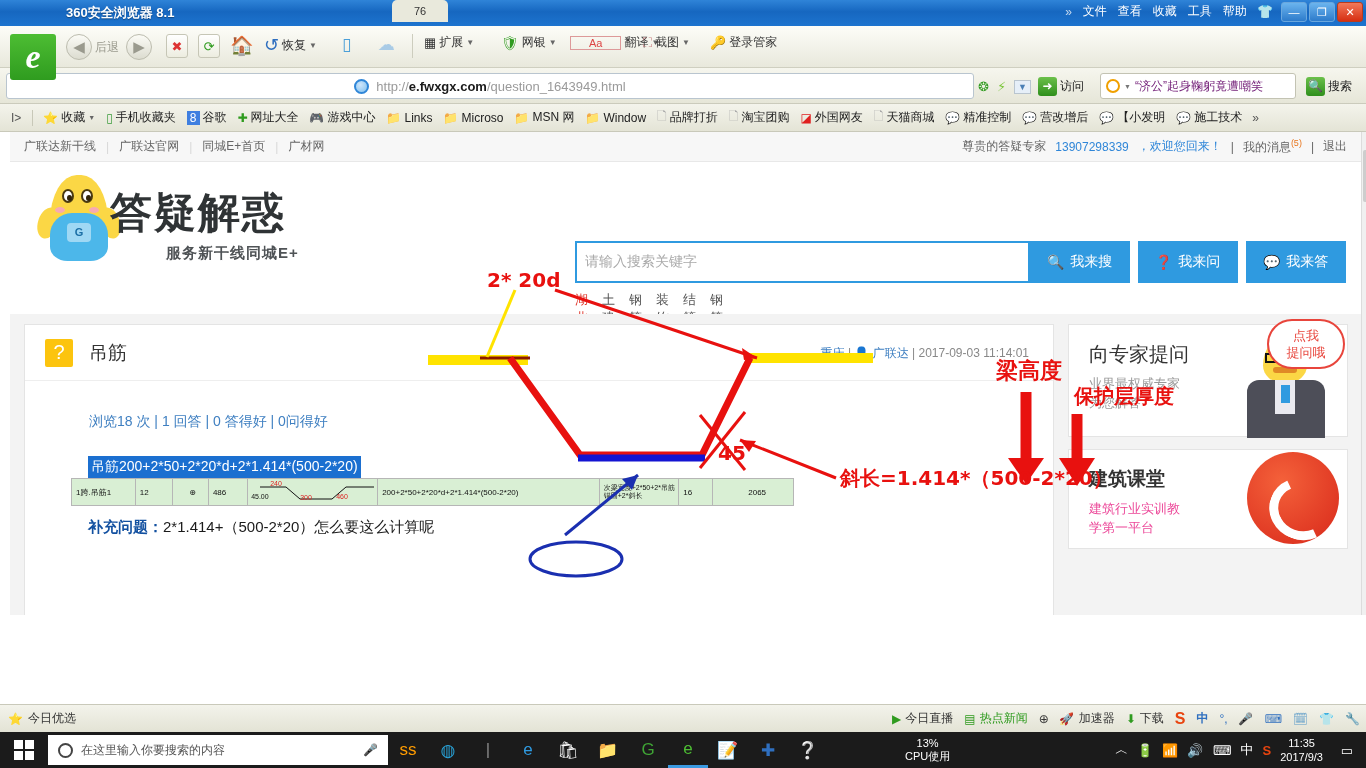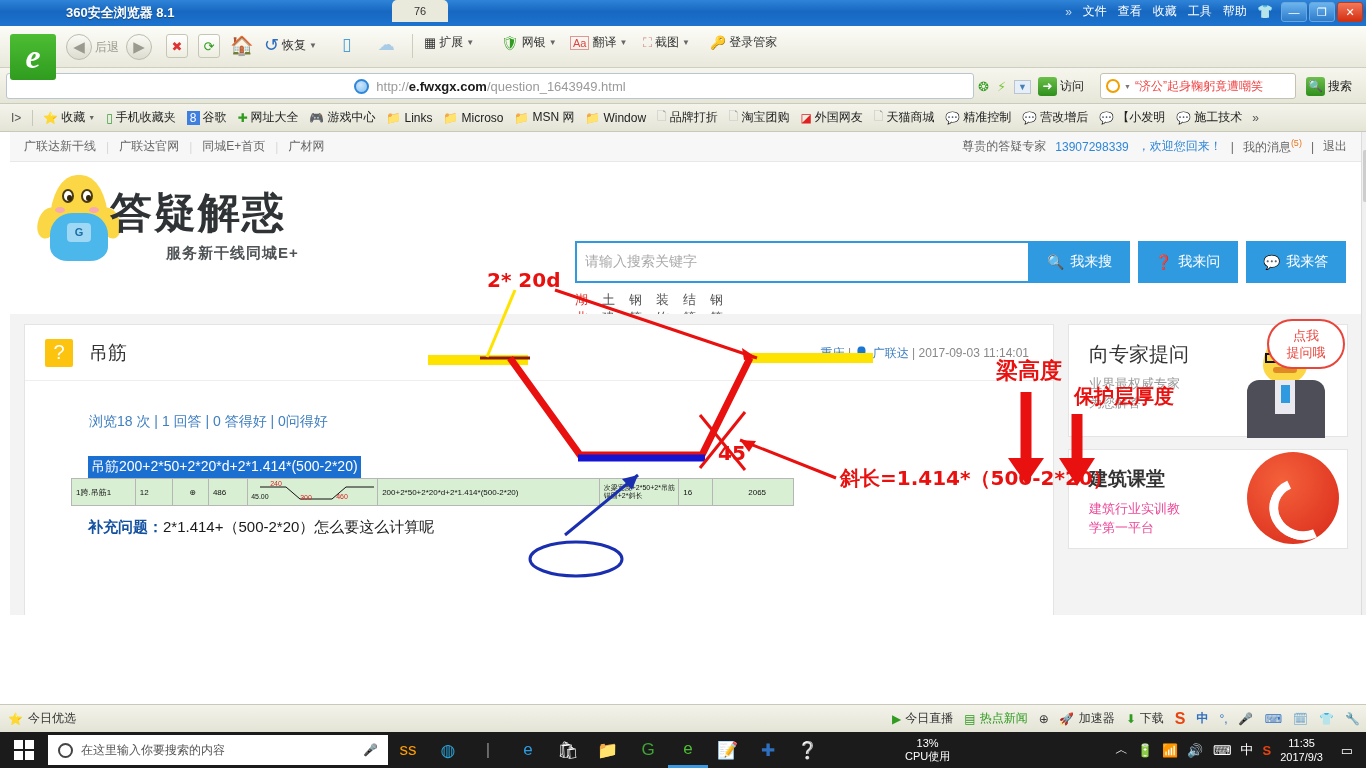--- a/index.html
+++ b/index.html
@@ -95,21 +95,21 @@
   .green-sq {
     width: 19px; height: 19px; border-radius: 3px;
     background: linear-gradient(to bottom,#6bc04a,#2f8f1c); color: #fff;
     display: flex; align-items: center; justify-content: center; font-size: 12px;
   }
   #searchbox {
     position: absolute; left: 1100px; top: 5px; width: 196px; height: 26px;
     background: #fff; border: 1px solid #c3c3b3; border-radius: 3px;
     display: flex; align-items: center; padding: 0 5px; gap: 4px;
   }
-  #searchbox .sq-text { font-size: 12px; color: #ef4444; white-space: nowrap; overflow: hidden; }
+  #searchbox .sq-text { font-size: 12px; color: #701a75; white-space: nowrap; overflow: hidden; }
   .oval-ic { width: 14px; height: 14px; border-radius: 50%; border: 2px solid #f0a000; }
   #searchBtn {
     position: absolute; left: 1306px; top: 5px; height: 26px;
     display: flex; align-items: center; gap: 3px; font-size: 12px; color: #222;
   }
 
   
   #bookmarks {
     position: absolute; left: 0; top: 104px; width: 1366px; height: 28px;
     background: linear-gradient(to bottom,#f4f4ec,#e4e4d6);
@@ -377,21 +377,21 @@
     <span style="font-size:13px;">▦</span>
     <span>扩展</span>
     <span style="font-size:8px;color:#666;">▼</span>
   </div>
   <div class="nav-ic" style="left:501px;">
     <span style="font-size:14px;color:#2f9b1f;">🛡</span>
     <span>网银</span>
     <span style="font-size:8px;color:#666;">▼</span>
   </div>
   <div class="nav-ic" style="left:570px;">
-    <span style="font-size:11px;color:#d44;border:1px solid #d99;padding:0 2px;">Aa</span>
+    <span style="font-size:11px;color:#d44;border:1px solid #d99;padding:0 18px;">Aa</span>
     <span>翻译</span>
     <span style="font-size:8px;color:#666;">▼</span>
   </div>
   <div class="nav-ic" style="left:643px;">
     <span style="font-size:13px;color:#c88;">⛶</span>
     <span>截图</span>
     <span style="font-size:8px;color:#666;">▼</span>
   </div>
   <div class="nav-ic" style="left:710px;">
     <span style="font-size:13px;color:#6a9fd0;">🔑</span>

